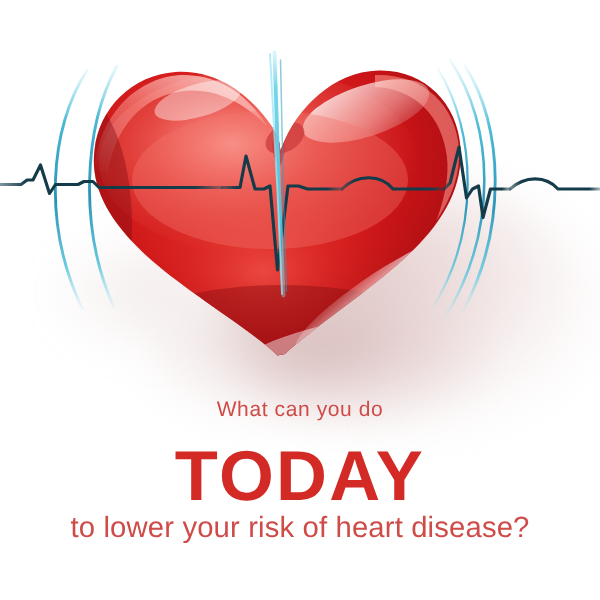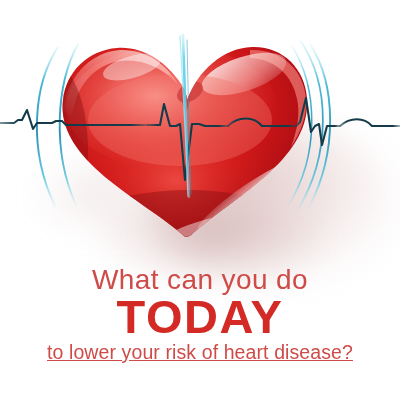--- a/index.html
+++ b/index.html
@@ -68,21 +68,21 @@
 
   .caption {
     position: absolute;
     left: 0;
     width: 400px;
     text-align: center;
     white-space: nowrap;
   }
   .line-top {
     top: 264px;
-    font-size: 28px;
+    font-size: 14px;
     letter-spacing: 0.4px;
     font-weight: 400;
   }
   .line-main {
     top: 289px;
     font-size: 47px;
     letter-spacing: 1.5px;
     font-weight: 400;
   }
   .line-bottom {
@@ -251,15 +251,15 @@
       <path d="M 183 35 L 186 126 L 189 197" stroke="url(#spikeGrad)" stroke-width="2.6" opacity="0.95"></path>
       <path d="M 180 36 L 185 128 L 188 196" stroke="#9ae6f5" stroke-width="1.3" opacity="0.75"></path>
       <path d="M 187 40 L 189 130 L 191 194" stroke="#2f9ec0" stroke-width="1.0" opacity="0.55"></path>
     </g>
   </svg>
 
   <div class="caption line-top" style="color:#ce4b48;">What can you do</div>
 
   <div class="caption line-main" style="color:#d42a26;font-weight:bold;">TODAY</div>
 
-  <div class="caption line-bottom" style="color:#ce4b48;text-decoration:underline;">to lower your risk of heart disease?</div>
+  <div class="caption line-bottom" style="color:#ce4b48;">to lower your risk of heart disease?</div>
 
 </div>
 
 </body></html>

